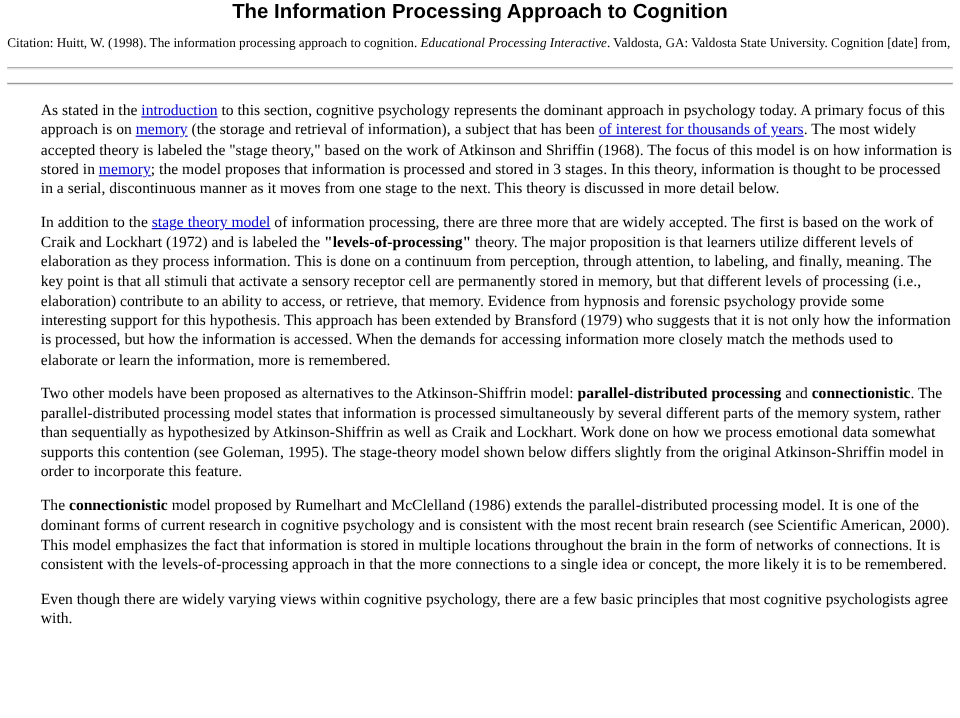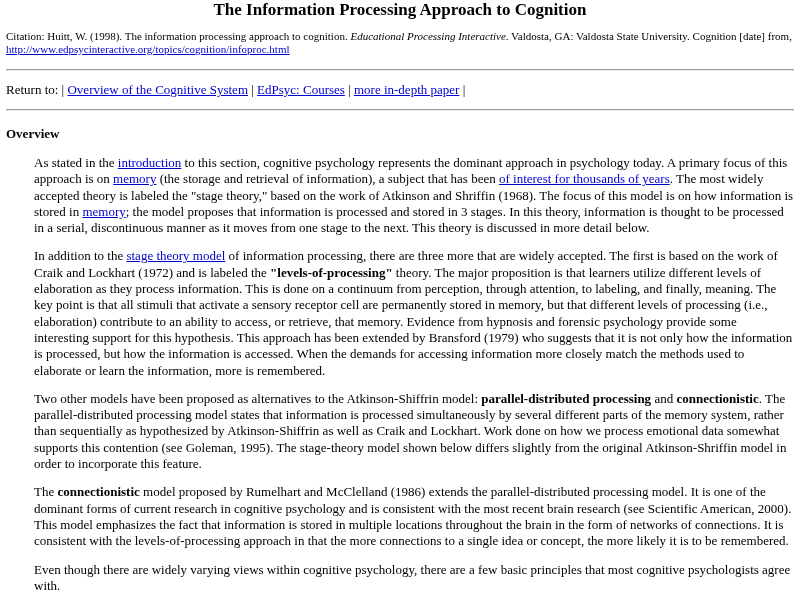--- a/index.html
+++ b/index.html
@@ -3,58 +3,48 @@
 <meta charset="utf-8">
 <style>
   html, body { margin: 0; padding: 0; background: #ffffff; }
   body {
     width: 800px; height: 598px; overflow: hidden;
     font-family: "Liberation Serif", serif;
     color: #000; font-size: 13px; line-height: 16px;
   }
   .page { padding: 0 6px; }
   h1 {
-    font-family: Liberation Serif, serif;
+    font-family: Liberation Sans, sans-serif;
     font-size: 17px; font-weight: bold; text-align: center;
     margin: 0; padding-top: 0; line-height: 20px; height: 20px;
   }
   .citation { font-size: 11px; line-height: 13px; margin: 10px 0 0 0; }
   a { color: #0000cc; text-decoration: underline; }
   hr { border: none; border-top: 1px solid #9a9a9a; border-bottom: 1px solid #e6e6e6; margin: 0; }
   .hr1 { margin-top: 13px; }
   .nav { margin: 11px 0 0 0; font-size: 13px; line-height: 16px; }
   .hr2 { margin-top: 11px; }
   h2 { font-size: 13px; font-weight: bold; margin: 15px 0 0 0; line-height: 16px; }
   .para { margin: 13px 0 0 28px; font-size: 13px; line-height: 16.3px; }
   .para + .para { margin-top: 12px; }
   b { font-weight: bold; }
 </style>
 </head>
 <body>
 
 <div class="page">
   <h1>The Information Processing Approach to Cognition</h1>
 
-  <div class="citation"><span>Citation: Huitt, W. (1998). The information processing approach to cognition. </span><i>Educational Processing Interactive</i><span>. Valdosta, GA: Valdosta State University. Cognition [date] from,</span><br><a href="#">http://www.edpsycinteractive.org/topics/cognition/infoproc.html</a></div>
+  <div class="citation"><span>Citation: Huitt, W. (1998). The information processing approach to cognition. </span><i>Educational Processing Interactive</i><span>. Valdosta, GA: Valdosta State University. Cognition [date] from,</span><br></div>
 
   <hr class="hr1">
 
-  <div class="nav">
-    <span>Return to: |</span>
-    <a href="#">Overview of the Cognitive System</a>
-    <span>|</span>
-    <a href="#">EdPsyc: Courses</a>
-    <span>|</span>
-    <a href="#">more in-depth paper</a>
-    <span>|</span>
-  </div>
 
   <hr class="hr2">
 
-  <h2>Overview</h2>
 
   <p class="para"><span>As stated in the </span><a href="#">introduction</a><span> to this section, cognitive psychology represents the dominant approach in psychology today. A primary focus of this approach is on </span><a href="#">memory</a><span> (the storage and retrieval of information), a subject that has been </span><a href="#">of interest for thousands of years</a><span>. The most widely accepted theory is labeled the "stage theory," based on the work of Atkinson and Shriffin (1968). The focus of this model is on how information is stored in </span><a href="#">memory</a><span>; the model proposes that information is processed and stored in 3 stages. In this theory, information is thought to be processed in a serial, discontinuous manner as it moves from one stage to the next. This theory is discussed in more detail below.</span></p>
 
   <p class="para"><span>In addition to the </span><a href="#">stage theory model</a><span> of information processing, there are three more that are widely accepted. The first is based on the work of Craik and Lockhart (1972) and is labeled the </span><b>"levels-of-processing"</b><span> theory. The major proposition is that learners utilize different levels of elaboration as they process information. This is done on a continuum from perception, through attention, to labeling, and finally, meaning. The key point is that all stimuli that activate a sensory receptor cell are permanently stored in memory, but that different levels of processing (i.e., elaboration) contribute to an ability to access, or retrieve, that memory. Evidence from hypnosis and forensic psychology provide some interesting support for this hypothesis. This approach has been extended by Bransford (1979) who suggests that it is not only how the information is processed, but how the information is accessed. When the demands for accessing information more closely match the methods used to elaborate or learn the information, more is remembered.</span></p>
 
   <p class="para"><span>Two other models have been proposed as alternatives to the Atkinson-Shiffrin model: </span><b>parallel-distributed processing</b><span> and </span><b>connectionistic</b><span>. The parallel-distributed processing model states that information is processed simultaneously by several different parts of the memory system, rather than sequentially as hypothesized by Atkinson-Shiffrin as well as Craik and Lockhart. Work done on how we process emotional data somewhat supports this contention (see Goleman, 1995). The stage-theory model shown below differs slightly from the original Atkinson-Shriffin model in order to incorporate this feature.</span></p>
 
   <p class="para"><span>The </span><b>connectionistic</b><span> model proposed by Rumelhart and McClelland (1986) extends the parallel-distributed processing model. It is one of the dominant forms of current research in cognitive psychology and is consistent with the most recent brain research (see Scientific American, 2000). This model emphasizes the fact that information is stored in multiple locations throughout the brain in the form of networks of connections. It is consistent with the levels-of-processing approach in that the more connections to a single idea or concept, the more likely it is to be remembered.</span></p>
 
   <p class="para"><span>Even though there are widely varying views within cognitive psychology, there are a few basic principles that most cognitive psychologists agree with.</span></p>

